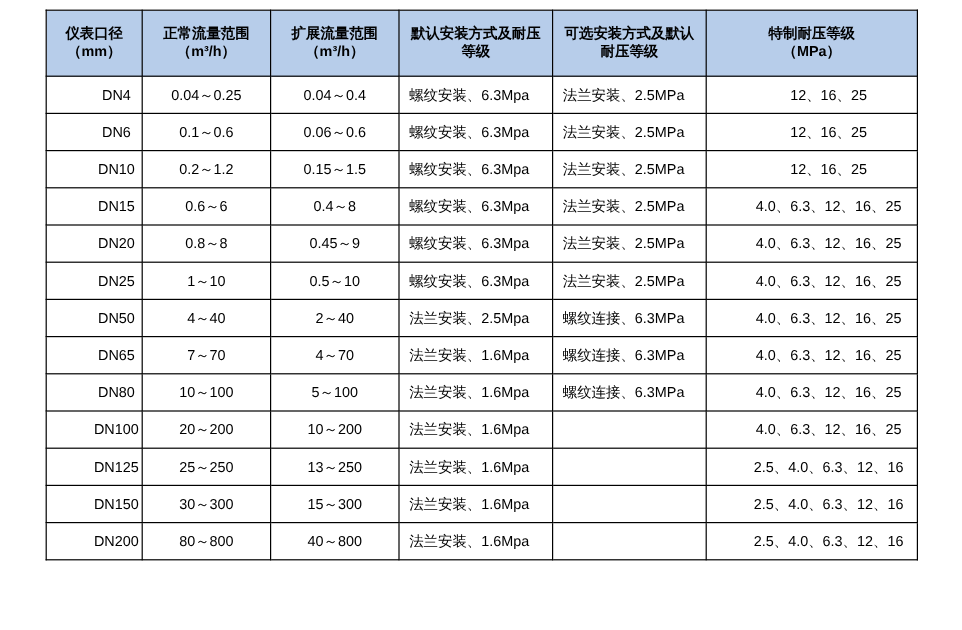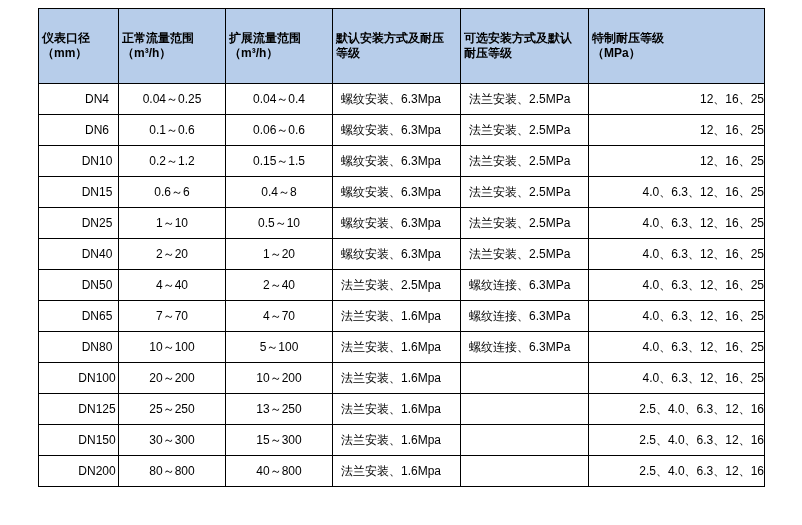--- a/index.html
+++ b/index.html
@@ -34,22 +34,22 @@
     border: 1px solid #000000;
     font-size: 12px;
     line-height: 15px;
     padding: 0;
     vertical-align: middle;
   }
   #spec-table thead th {
     background: #b7cdea;
     height: 50px;
     font-weight: bold;
-    text-align: left;
-    padding: 12px 3px;
+    text-align: center;
+    padding: 2px 3px;
   }
   #spec-table thead th .hdr-line {
     display: block;
   }
   #spec-table tbody td {
     height: 30px;
   }
   #spec-table tbody td.cell-dn {
     text-align: center;
     font-weight: normal;
@@ -57,21 +57,21 @@
   }
   #spec-table tbody td.cell-num {
     text-align: center;
   }
   #spec-table tbody td.cell-text {
     text-align: left;
     padding-left: 8px;
     margin-top: 15px;
   }
   #spec-table tbody td.cell-wide {
-    text-align: right;
+    text-align: center;
     padding-left: 28px;
   }
   .empty-cell {
     display: block;
     min-height: 15px;
   }
 </style>
 </head>
 <body>
 
@@ -139,31 +139,31 @@
     </tr>
     <tr>
       <td class="cell-dn">DN15</td>
       <td class="cell-num">0.6～6</td>
       <td class="cell-num">0.4～8</td>
       <td class="cell-text">螺纹安装、6.3Mpa</td>
       <td class="cell-text">法兰安装、2.5MPa</td>
       <td class="cell-wide">4.0、6.3、12、16、25</td>
     </tr>
     <tr>
+      <td class="cell-dn">DN20</td>
+      <td class="cell-num">0.8～8</td>
+      <td class="cell-num">0.45～9</td>
+      <td class="cell-text">螺纹安装、6.3Mpa</td>
+      <td class="cell-text">法兰安装、2.5MPa</td>
+      <td class="cell-wide">4.0、6.3、12、16、25</td>
+    </tr>
+    <tr>
       <td class="cell-dn">DN25</td>
       <td class="cell-num">1～10</td>
       <td class="cell-num">0.5～10</td>
-      <td class="cell-text">螺纹安装、6.3Mpa</td>
-      <td class="cell-text">法兰安装、2.5MPa</td>
-      <td class="cell-wide">4.0、6.3、12、16、25</td>
-    </tr>
-    <tr>
-      <td class="cell-dn">DN40</td>
-      <td class="cell-num">2～20</td>
-      <td class="cell-num">1～20</td>
       <td class="cell-text">螺纹安装、6.3Mpa</td>
       <td class="cell-text">法兰安装、2.5MPa</td>
       <td class="cell-wide">4.0、6.3、12、16、25</td>
     </tr>
     <tr>
       <td class="cell-dn">DN50</td>
       <td class="cell-num">4～40</td>
       <td class="cell-num">2～40</td>
       <td class="cell-text">法兰安装、2.5Mpa</td>
       <td class="cell-text">螺纹连接、6.3MPa</td>

